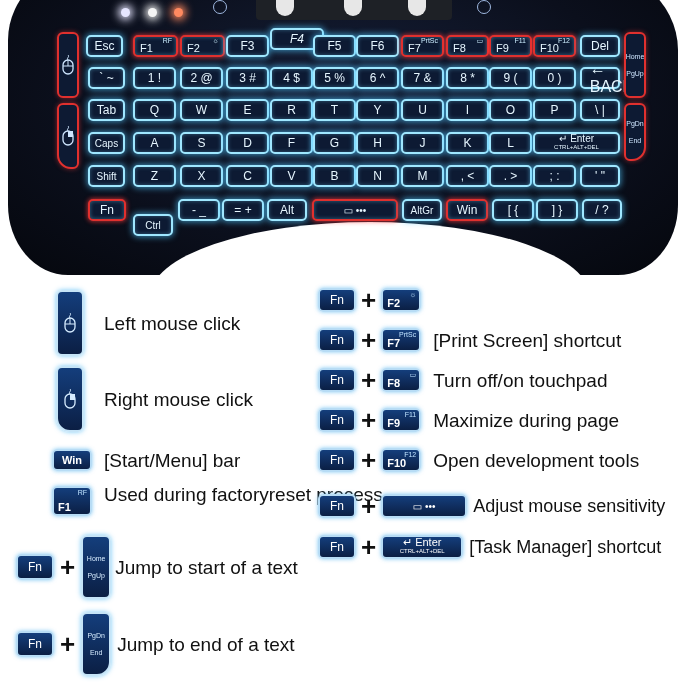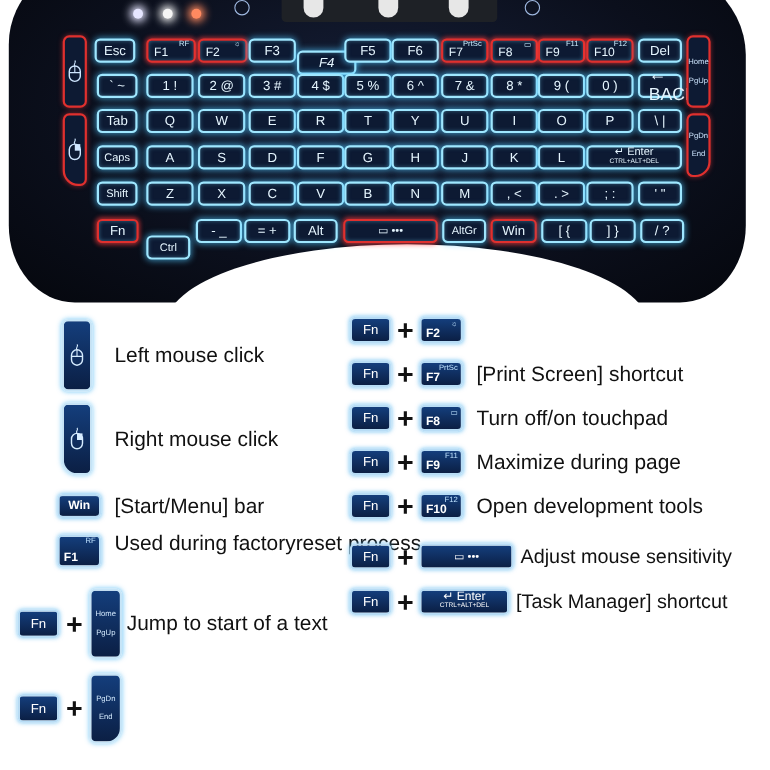--- a/index.html
+++ b/index.html
@@ -89,21 +89,21 @@
       <span class="sub">RF</span>
       <span class="main-bl">F1</span>
     </div>
     <div class="key red" style="left: 180px; top: 35px; width: 45px;">
       <span class="sub">☼</span>
       <span class="main-bl">F2</span>
     </div>
     <div class="key" style="left: 226px; top: 35px; width: 43px;">
       <span>F3</span>
     </div>
-    <div class="key" style="left: 270px; top: 46px; width: 54px; font-style: italic;">
+    <div class="key" style="left: 270px; top: 28px; width: 54px; font-style: italic;">
       <span>F4</span>
     </div>
     <div class="key" style="left: 313px; top: 35px; width: 43px;">
       <span>F5</span>
     </div>
     <div class="key" style="left: 356px; top: 35px; width: 43px;">
       <span>F6</span>
     </div>
     <div class="key red" style="left: 401px; top: 35px; width: 43px;">
       <span class="sub">PrtSc</span>
@@ -380,20 +380,21 @@
 
 <div class="legend-row" style="left:16px;top:612px;">
   <div class="lkey" style="width:38px;height:26px;">
       <span>Fn</span>
     </div>
   <span class="plus">+</span>
   <div class="tall-key" style="height:64px;width:30px;border-radius:6px 6px 14px 6px;">
     <span>PgDn</span>
     <span>End</span>
   </div>
+  <span class="legend-text" style="margin-left:6px">Jump to end of a text</span>
 </div>
 
 <div id="legend-right">
     <div class="legend-row" style="left: 318px; top: 288px;">
       <div class="lkey" style="width: 38px; height: 24px;">
         <span>Fn</span>
       </div>
       <span class="plus" style="margin: 0px 5px;">+</span>
       <div class="lkey" style="height: 24px; width: 40px;">
         <span class="sub">☼</span>

